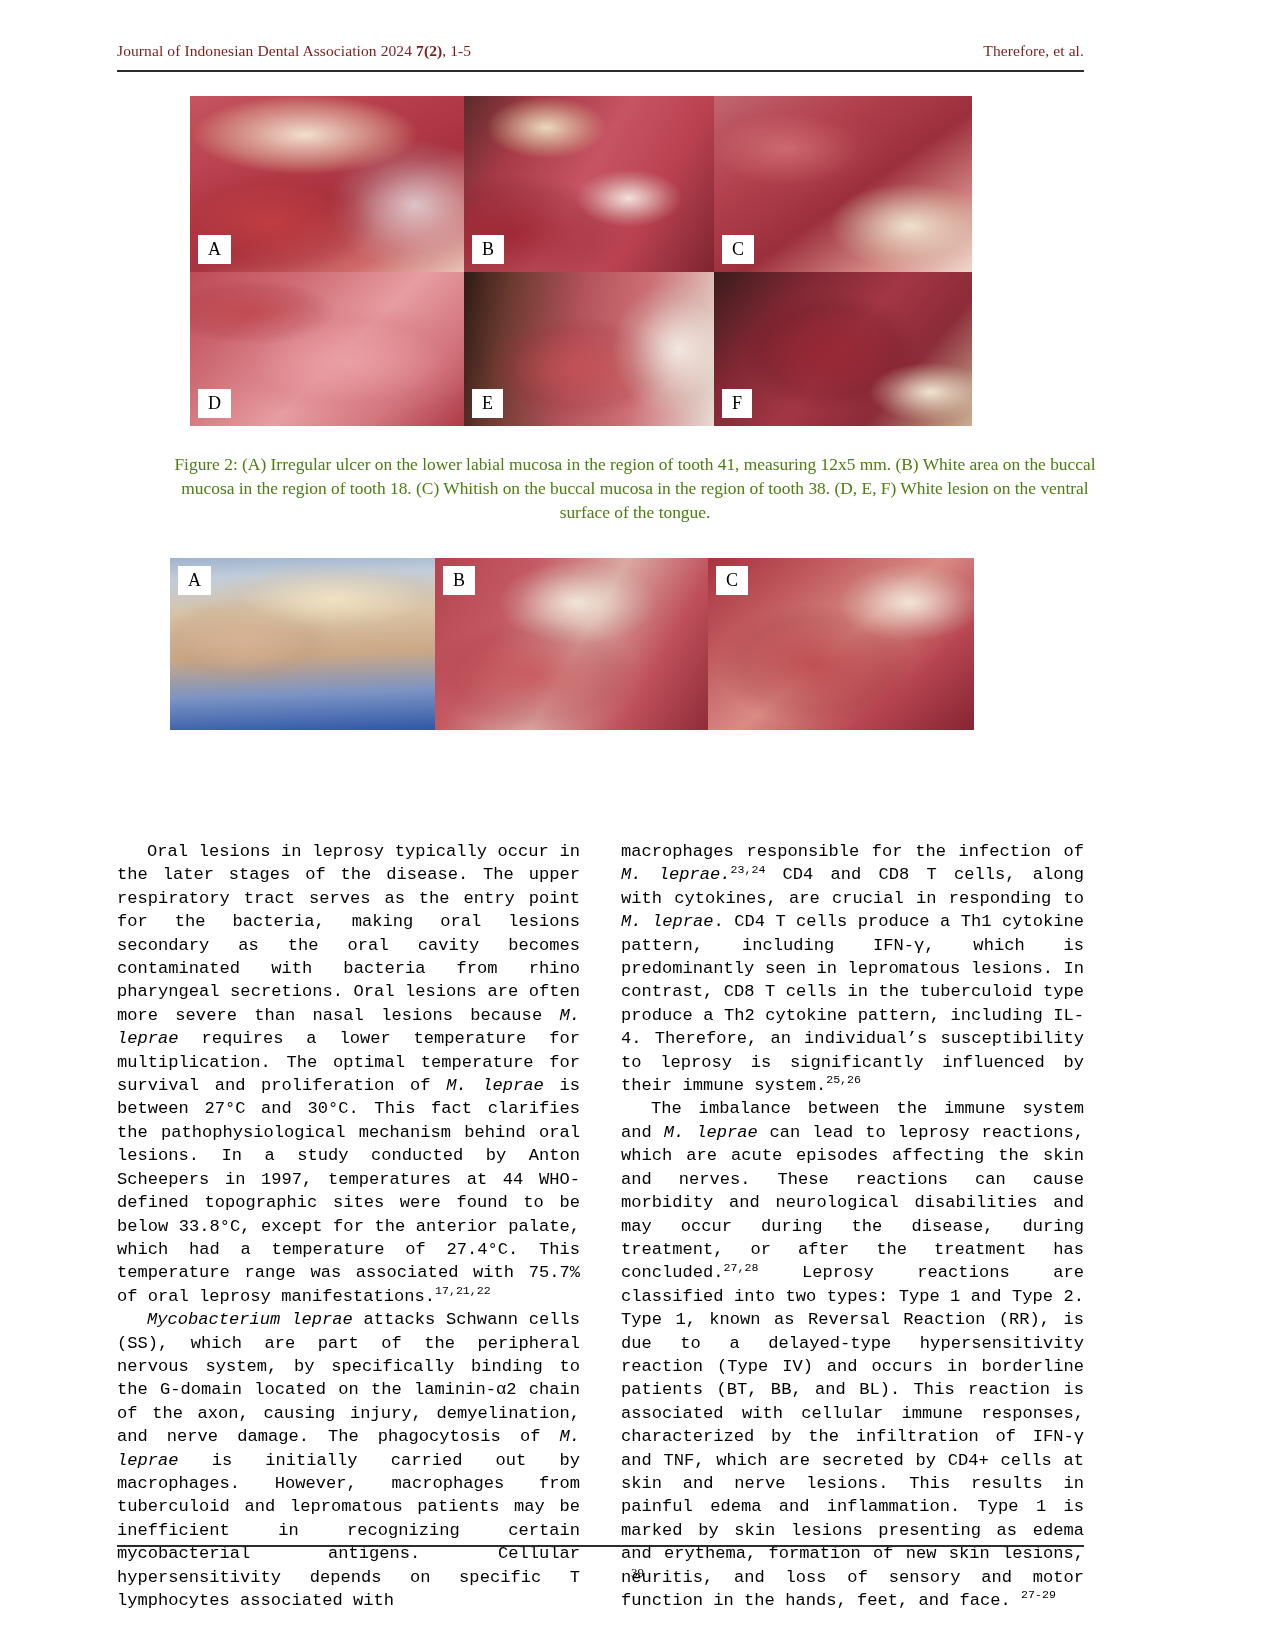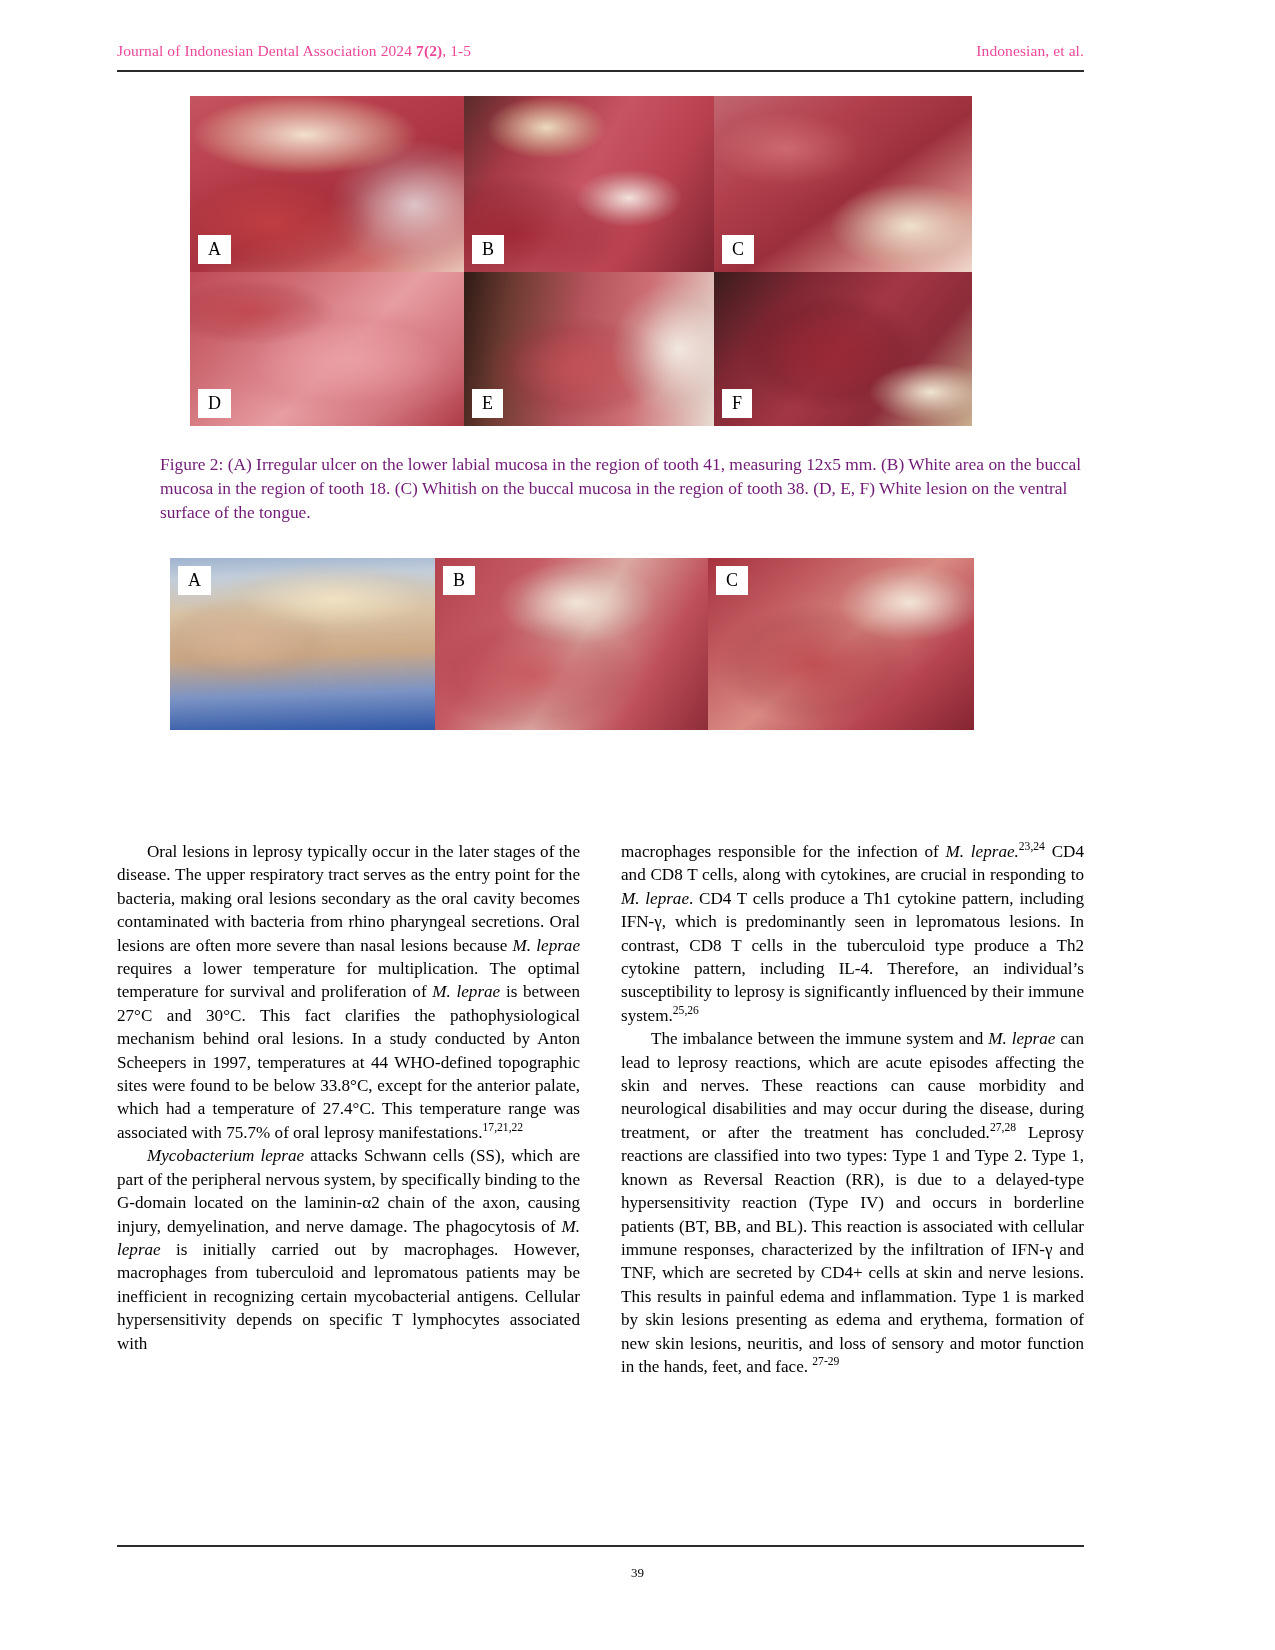--- a/index.html
+++ b/index.html
@@ -20,21 +20,21 @@
 
   
   .running-head {
     position: absolute;
     left: 117px;
     top: 42px;
     width: 967px;
     display: flex;
     justify-content: space-between;
     align-items: baseline;
-    color: #ec4899;
+    color: #7f1d1d;
     font-size: 15.5px;
     letter-spacing: 0.1px;
   }
   .running-head .rh-left { white-space: nowrap; }
   .running-head .rh-left b { font-weight: bold; }
   .running-head .rh-right { white-space: nowrap; }
 
   .rule-top {
     position: absolute;
     left: 117px;
@@ -169,24 +169,24 @@
   .ph3C {
     background:
       radial-gradient(ellipse 34% 28% at 76% 26%, rgba(246,240,226,0.9) 0%, rgba(218,210,194,0.25) 58%, rgba(0,0,0,0) 80%),
       radial-gradient(ellipse 44% 42% at 40% 62%, rgba(186,62,70,0.78) 0%, rgba(150,38,48,0.2) 62%, rgba(0,0,0,0) 84%),
       linear-gradient(140deg, #a7323e 0%, #c15b60 26%, #d98b84 50%, #b74550 74%, #842531 100%);
   }
 
   
   .caption {
     position: absolute;
-    text-align: left;
+    text-align: center;
     font-size: 17.4px;
     line-height: 1.38;
-    color: #701a75;
+    color: #4d7c0f;
   }
   #caption-fig2 {
     left: 160px;
     top: 452px;
     width: 950px;
   }
   #caption-fig3 {
     left: 125px;
     top: 748px;
     width: 1020px;
@@ -202,20 +202,21 @@
     display: flex;
     gap: 41px;
   }
   .col {
     width: 463px;
     font-size: 17.1px;
     line-height: 1.37;
     text-align: justify;
     text-justify: inter-word;
     hyphens: none;
+    font-family: Liberation Mono, monospace;
   }
   .col p {
     margin: 0;
   }
   .col p.indent {
     text-indent: 30px;
   }
   sup {
     font-size: 0.68em;
     vertical-align: super;
@@ -226,21 +227,21 @@
 </style>
 </head>
 <body>
 
 <div class="page">
 
   <div class="running-head">
     <div class="rh-left">
       <span>Journal of Indonesian Dental Association 2024 </span><b>7(2)</b><span>, 1-5</span>
     </div>
-    <div class="rh-right">Indonesian, et al.</div>
+    <div class="rh-right">Therefore, et al.</div>
   </div>
   <div class="rule-top"></div>
 
   <div class="fig2">
     <div class="fig-row fig-row-1">
       <div class="fig-cell w1">
         <div class="ph phA"></div>
         <div class="panel-label pl-bl">A</div>
       </div>
       <div class="fig-cell w2">

